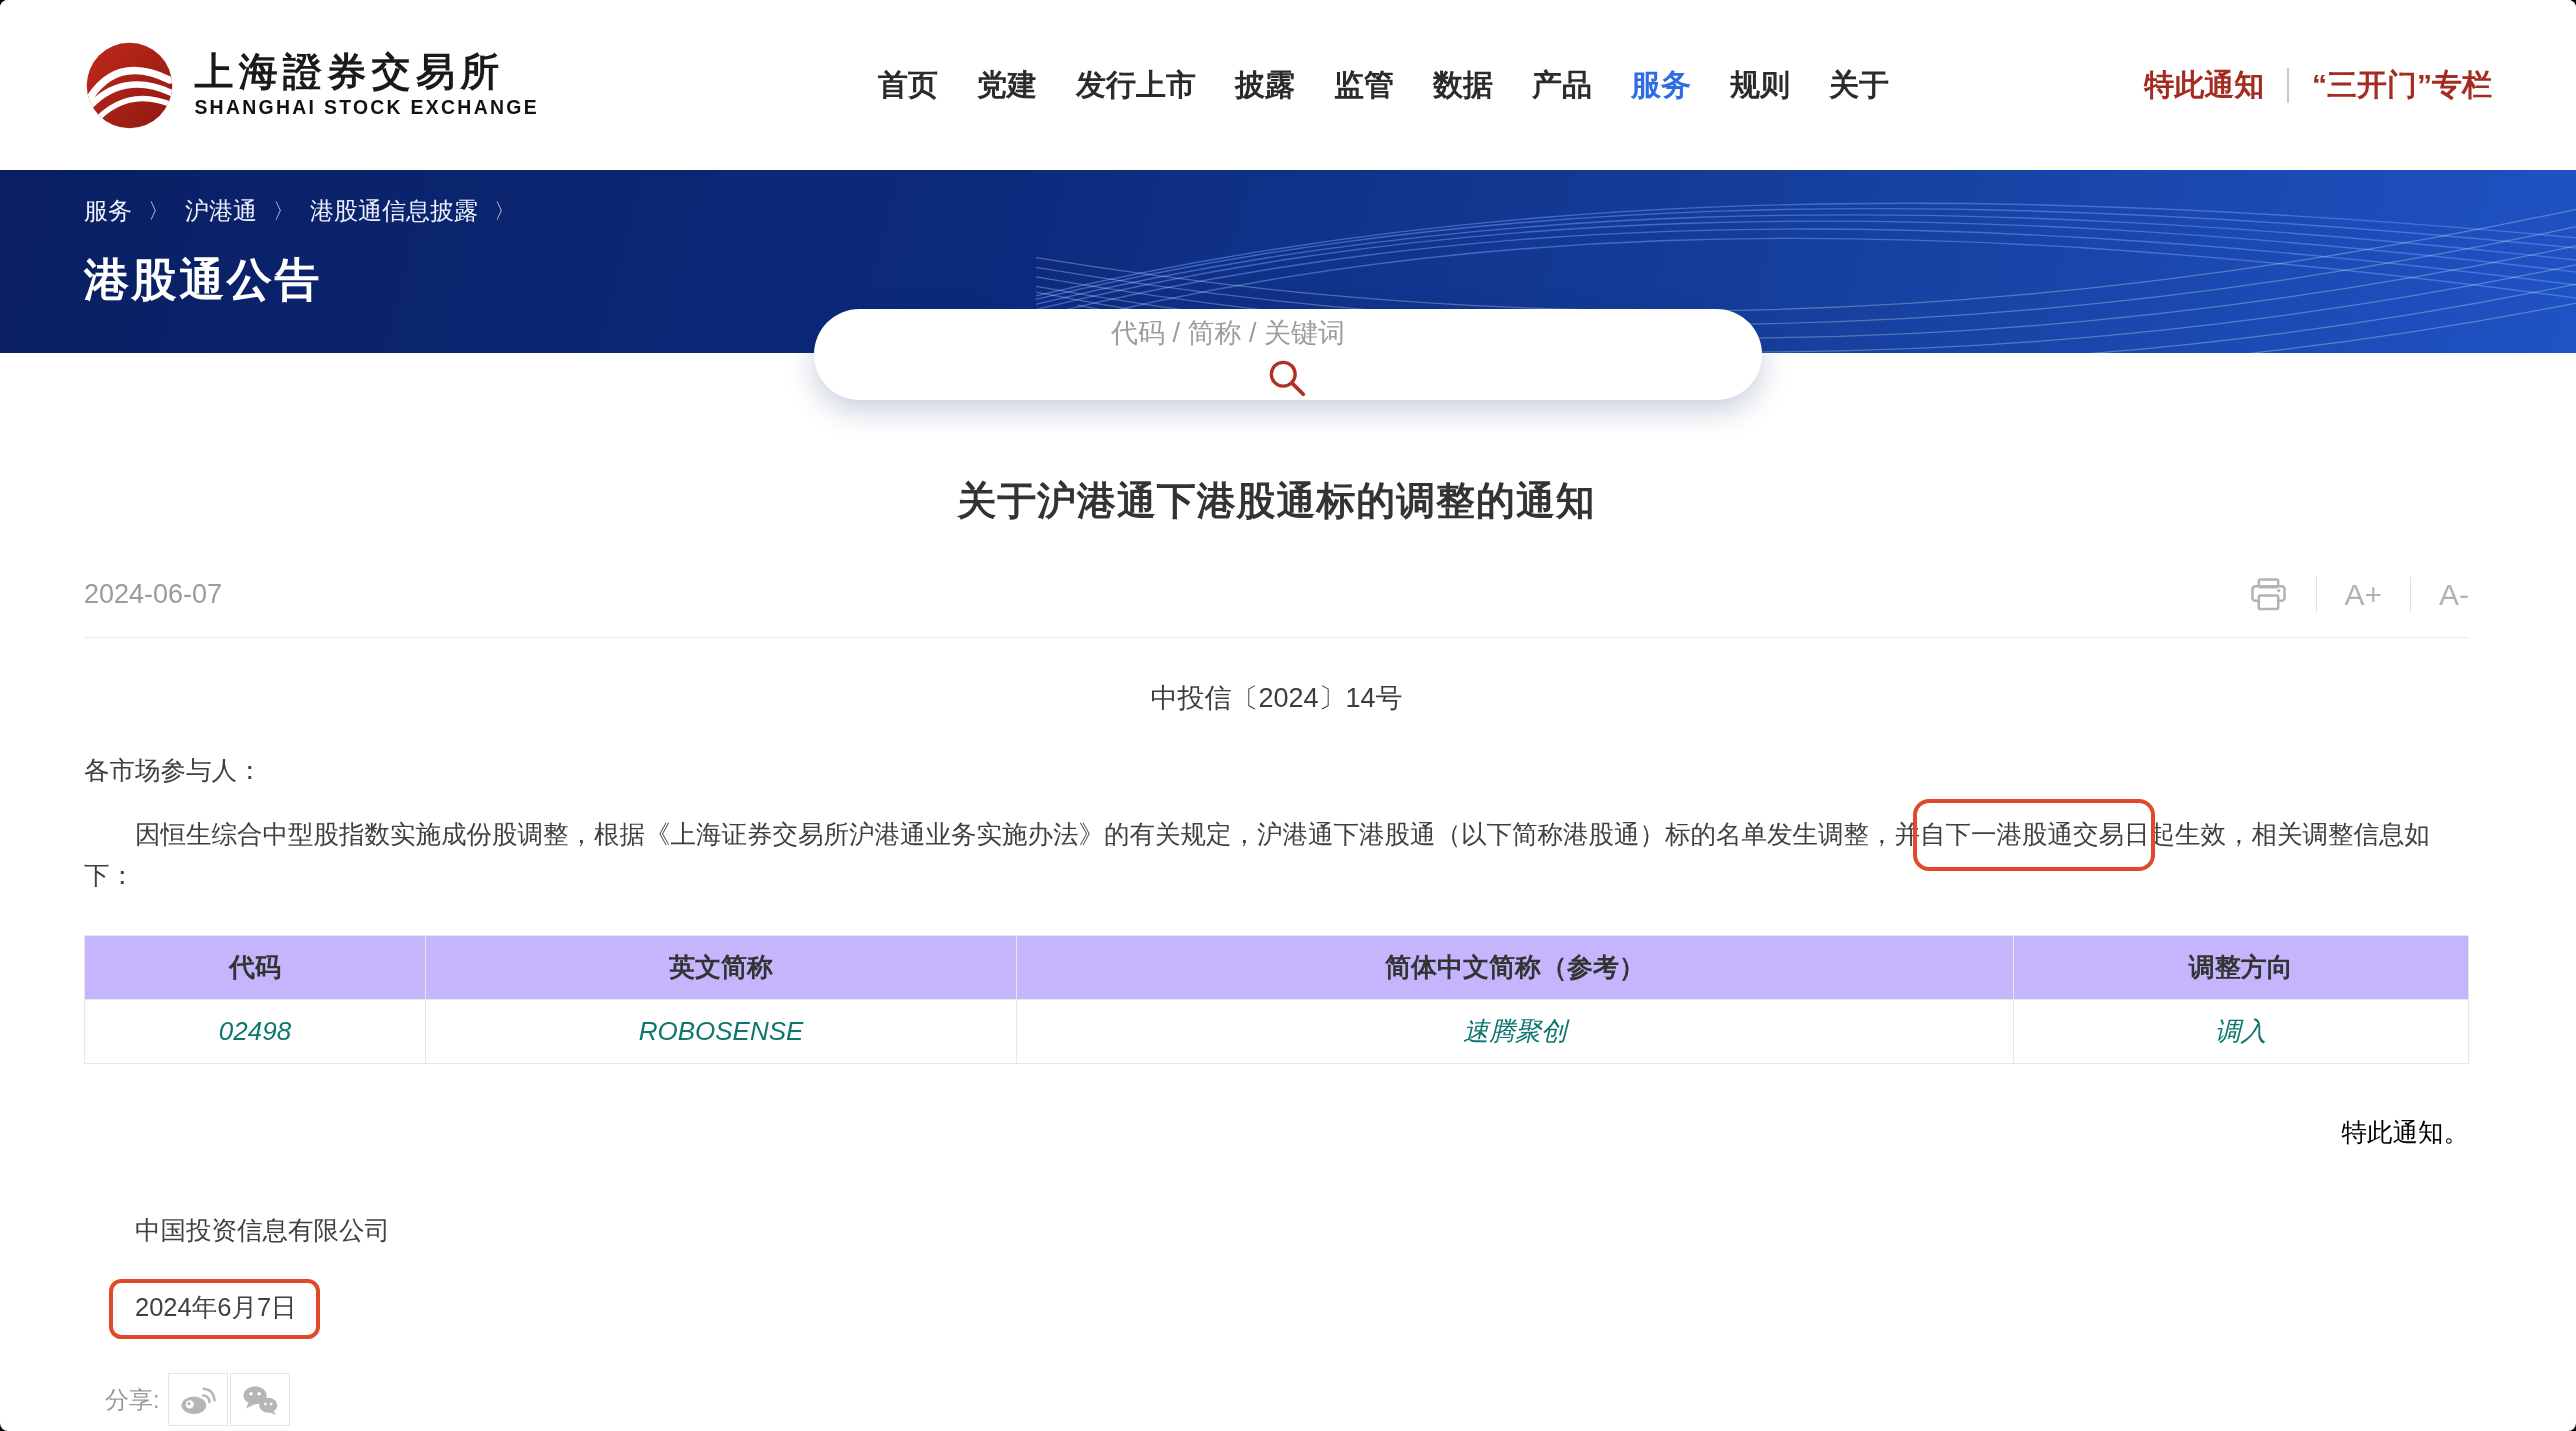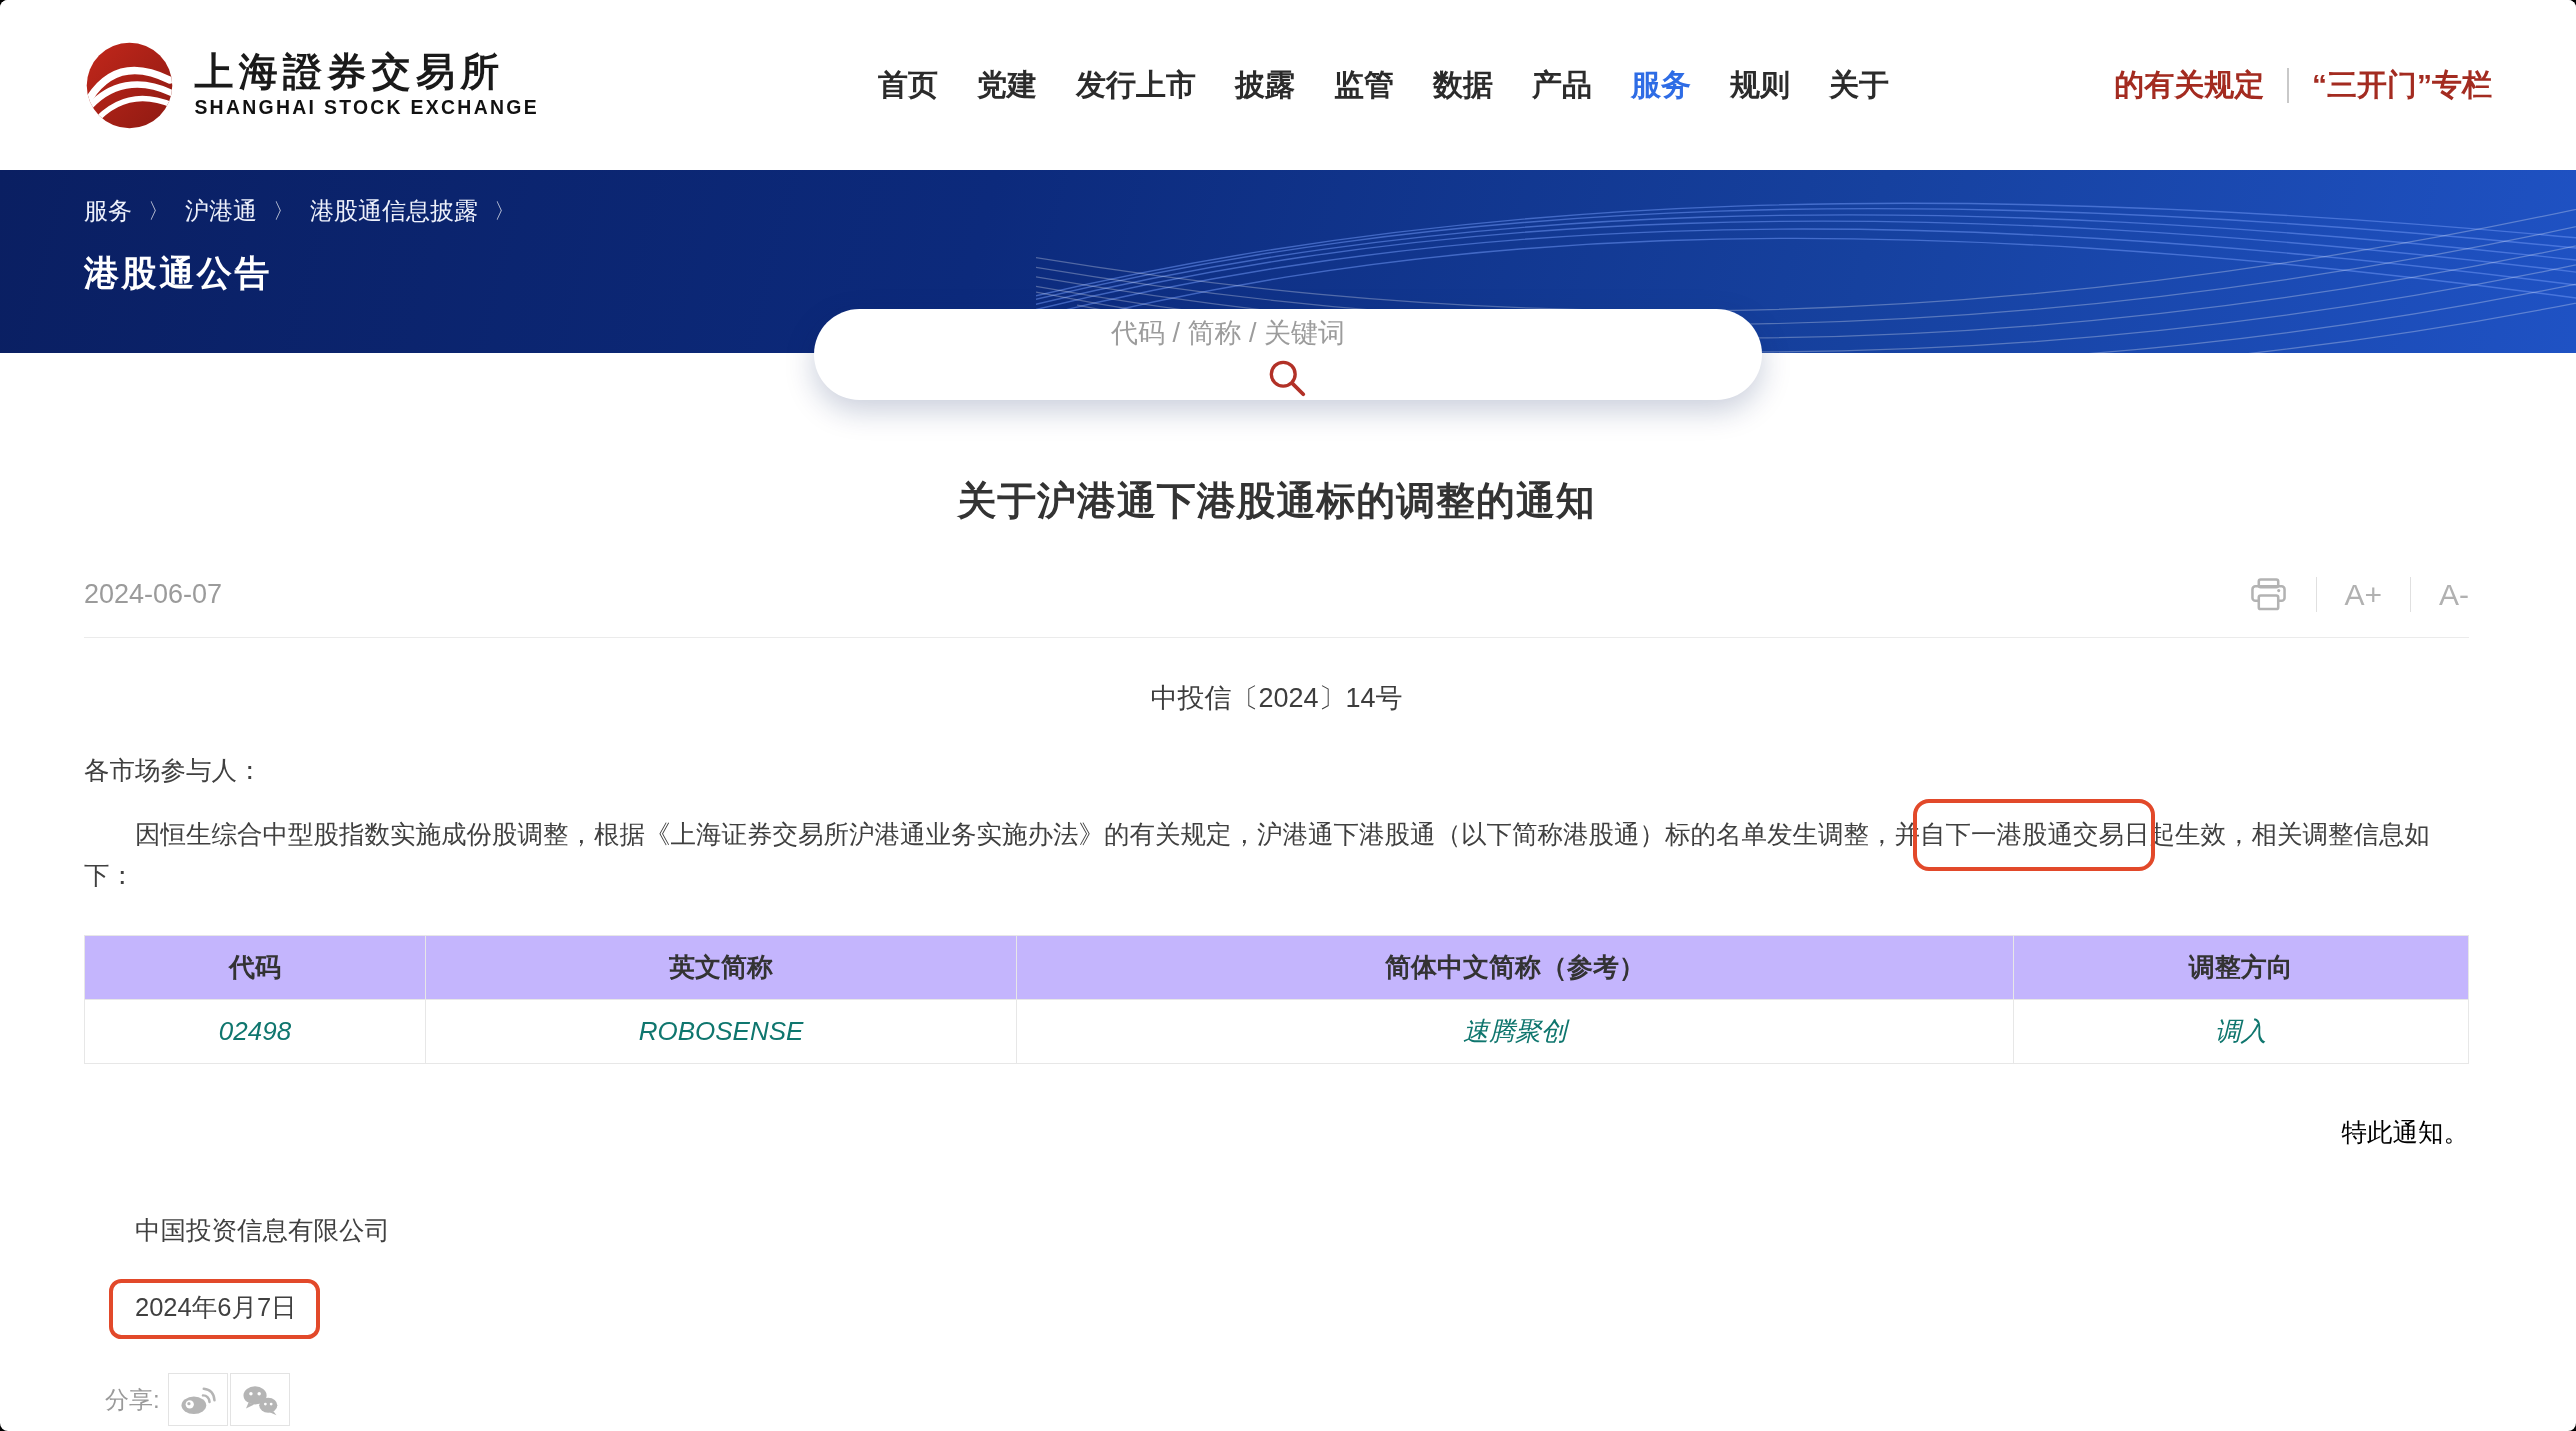--- a/index.html
+++ b/index.html
@@ -18,21 +18,21 @@
   .quick-links a { font-size:30px; font-weight:700; color:#a32b20; text-decoration:none; cursor:pointer; }
   .ql-divider { width:1.8px; height:35px; background:#c9c9c9; }
 
   
   .banner { position:relative; height:183px; padding:25px 0 0 84px;
             background:linear-gradient(104deg,#0a1f62 0%,#0c2a7c 38%,#16419f 72%,#1f52c4 100%); }
   .waves { position:absolute; top:0; right:0; width:1540px; height:183px; pointer-events:none; }
   .crumbs { position:relative; z-index:2; display:flex; align-items:center; gap:16px; font-size:24px; color:#e8ecf8; }
   .crumbs a { color:#eef1fb; text-decoration:none; cursor:pointer; }
   .crumbs .sep { color:rgba(255,255,255,.75); font-size:21px; }
-  .banner-title { position:relative; z-index:2; margin-top:23px; font-size:35px; font-weight:700; color:#fff; letter-spacing:2.6px; }
+  .banner-title { position:relative; z-index:2; margin-top:23px; font-size:45px; font-weight:700; color:#fff; letter-spacing:2.6px; }
   .searchbox { position:absolute; z-index:5; left:50%; transform:translateX(-50%); top:139px;
                width:948px; height:91px; background:#fff; border-radius:46px;
                box-shadow:0 10.6px 30px rgba(10,30,90,.22); display:flex; align-items:center; padding:0 39px;flex-direction:column; }
   .searchbox input { flex:1; border:none; outline:none; font-size:27px; color:#333; font-family:"Liberation Sans", sans-serif; background:transparent; }
   .searchbox input::placeholder { color:#9c9c9c; }
   .search-icon { width:42px; height:42px; cursor:pointer; flex:0 0 auto; }
 
   
   .content { padding:0 107px 0 84px; }
   .article-title { margin-top:121px; text-align:center; font-size:39px; font-weight:700; color:#333; letter-spacing:0.9px; }
@@ -105,21 +105,21 @@
       <a class="nav-item">披露</a>
       <a class="nav-item">监管</a>
       <a class="nav-item">数据</a>
       <a class="nav-item">产品</a>
       <a class="nav-item active">服务</a>
       <a class="nav-item">规则</a>
       <a class="nav-item">关于</a>
     </nav>
 
     <div class="quick-links">
-      <a>的有关规定</a>
+      <a>特此通知</a>
       <span class="ql-divider"></span>
       <a>“三开门”专栏</a>
     </div>
   </header>
 
   <section class="banner">
     <svg class="waves" viewBox="0 0 1500 210" preserveAspectRatio="none">
       <g fill="none" stroke="#6b93f2" stroke-width="1.6" opacity="0.55">
         <path d="M-100,215 C350,60 800,35 1520,150"></path>
         <path d="M-100,200 C350,48 820,28 1520,135"></path>

